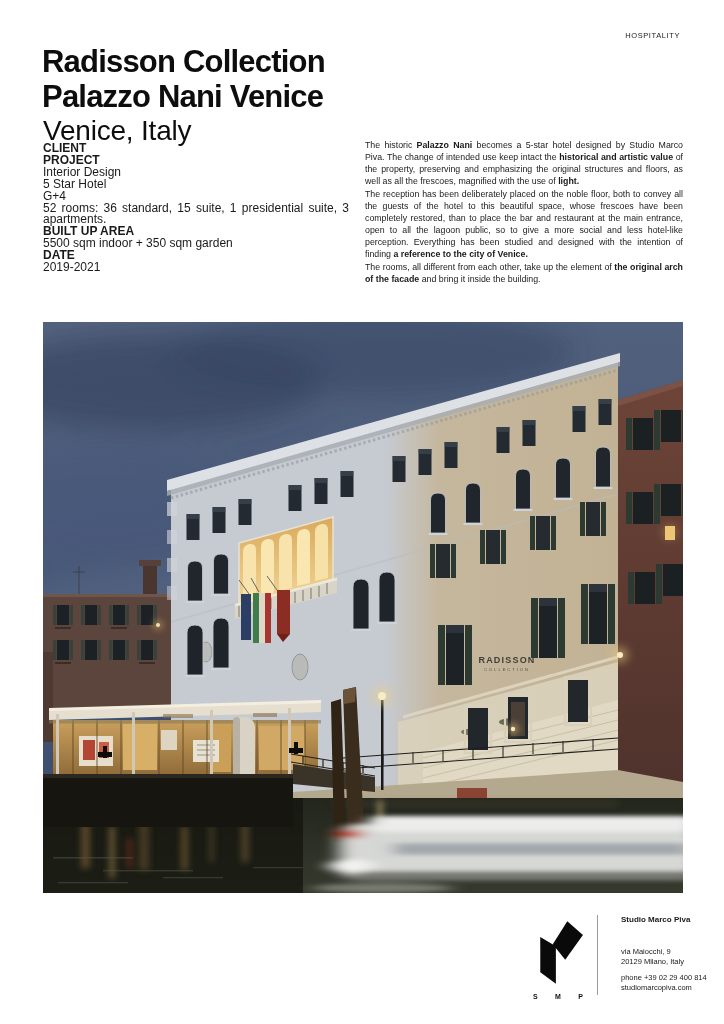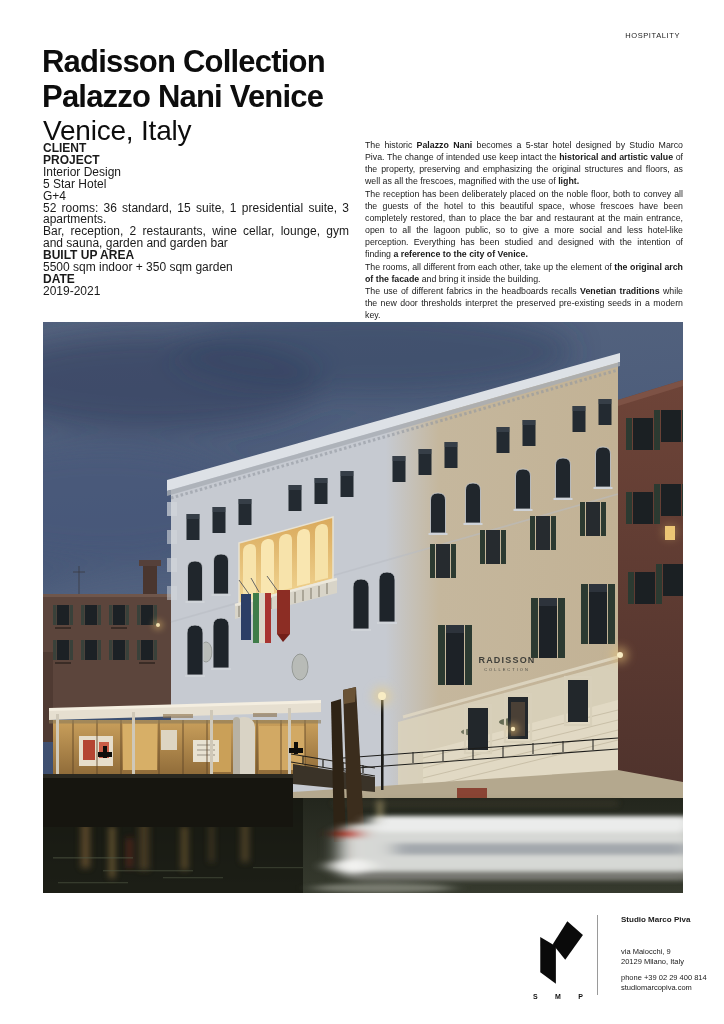--- a/index.html
+++ b/index.html
@@ -40,32 +40,30 @@
   </div>
   <div class="location">Venice, Italy</div>
 
   <div class="details">
     <div class="label">CLIENT</div>
     <div class="label">PROJECT</div>
     <div>Interior Design</div>
     <div>5 Star Hotel</div>
     <div>G+4</div>
     <div>52 rooms: 36 standard, 15 suite, 1 presidential suite, 3 apartments.</div>
-    <div>Bar, reception, 2 restaurants, wine cellar, lounge, gym and sauna, garden and garden bar</div>
     <div class="label">BUILT UP AREA</div>
     <div>5500 sqm indoor + 350 sqm garden</div>
     <div class="label">DATE</div>
     <div>2019-2021</div>
   </div>
 
   <div class="description">
     <p><span>The historic </span><b>Palazzo Nani</b><span> becomes a 5-star hotel designed by Studio Marco Piva. The change of intended use keep intact the </span><b>historical and artistic value</b><span> of the property, preserving and emphasizing the original structures and floors, as well as all the frescoes, magnified with the use of </span><b>light.</b></p>
     <p><span>The reception has been deliberately placed on the noble floor, both to convey all the guests of the hotel to this beautiful space, whose frescoes have been completely restored, than to place the bar and restaurant at the main entrance, open to all the lagoon public, so to give a more social and less hotel-like perception. Everything has been studied and designed with the intention of finding </span><b>a reference to the city of Venice.</b></p>
     <p><span>The rooms, all different from each other, take up the element of </span><b>the original arch of the facade</b><span> and bring it inside the building.</span></p>
-    <p><span>The use of different fabrics in the headboards recalls </span><b>Venetian traditions</b><span> while the new door thresholds interpret the preserved pre-existing seeds in a modern key.</span></p>
   </div>
 
   <div class="photo">
     <svg width="640" height="571" viewBox="0 0 640 571" xmlns="http://www.w3.org/2000/svg">
       <defs>
         <linearGradient id="skyG" x1="0" y1="0" x2="0.15" y2="1">
           <stop offset="0" stop-color="#55647f"></stop>
             <stop offset="0.55" stop-color="#475878"></stop>
             <stop offset="1" stop-color="#3c4d6f"></stop>
         </linearGradient>

